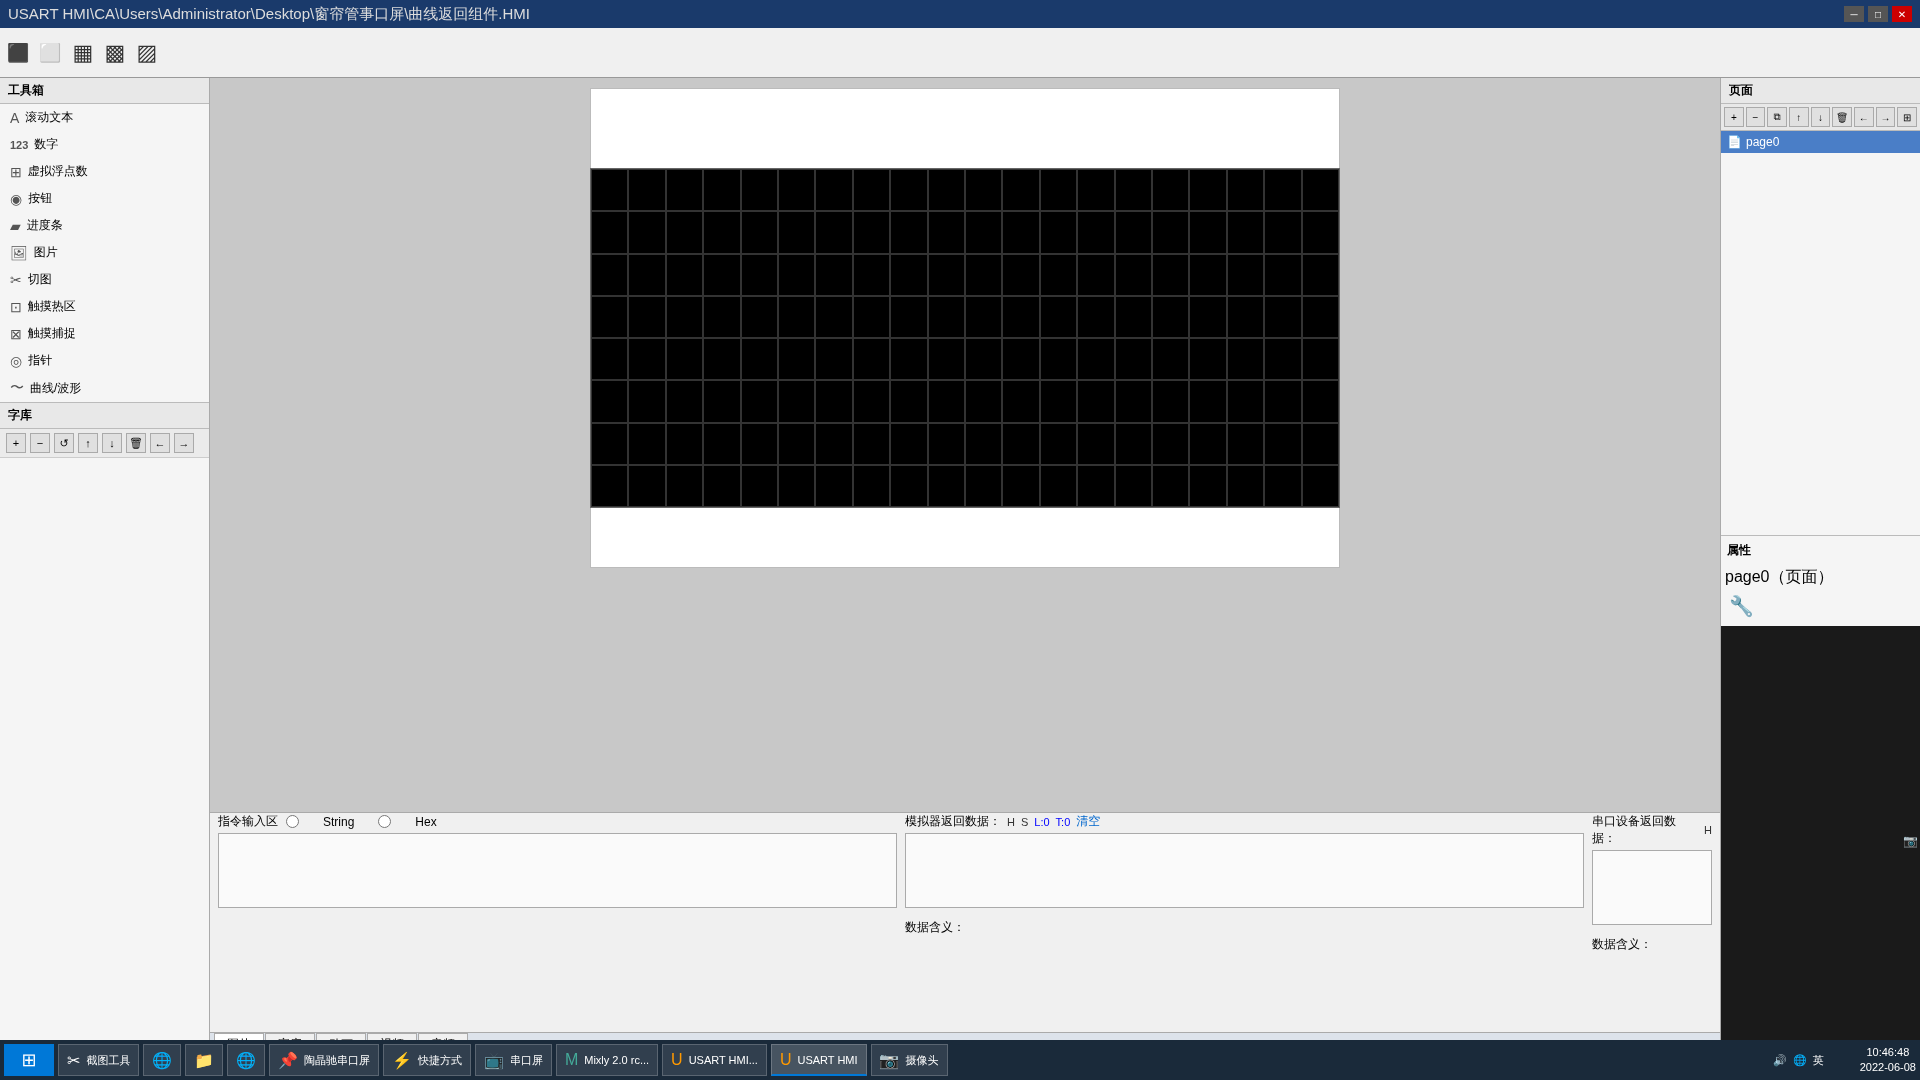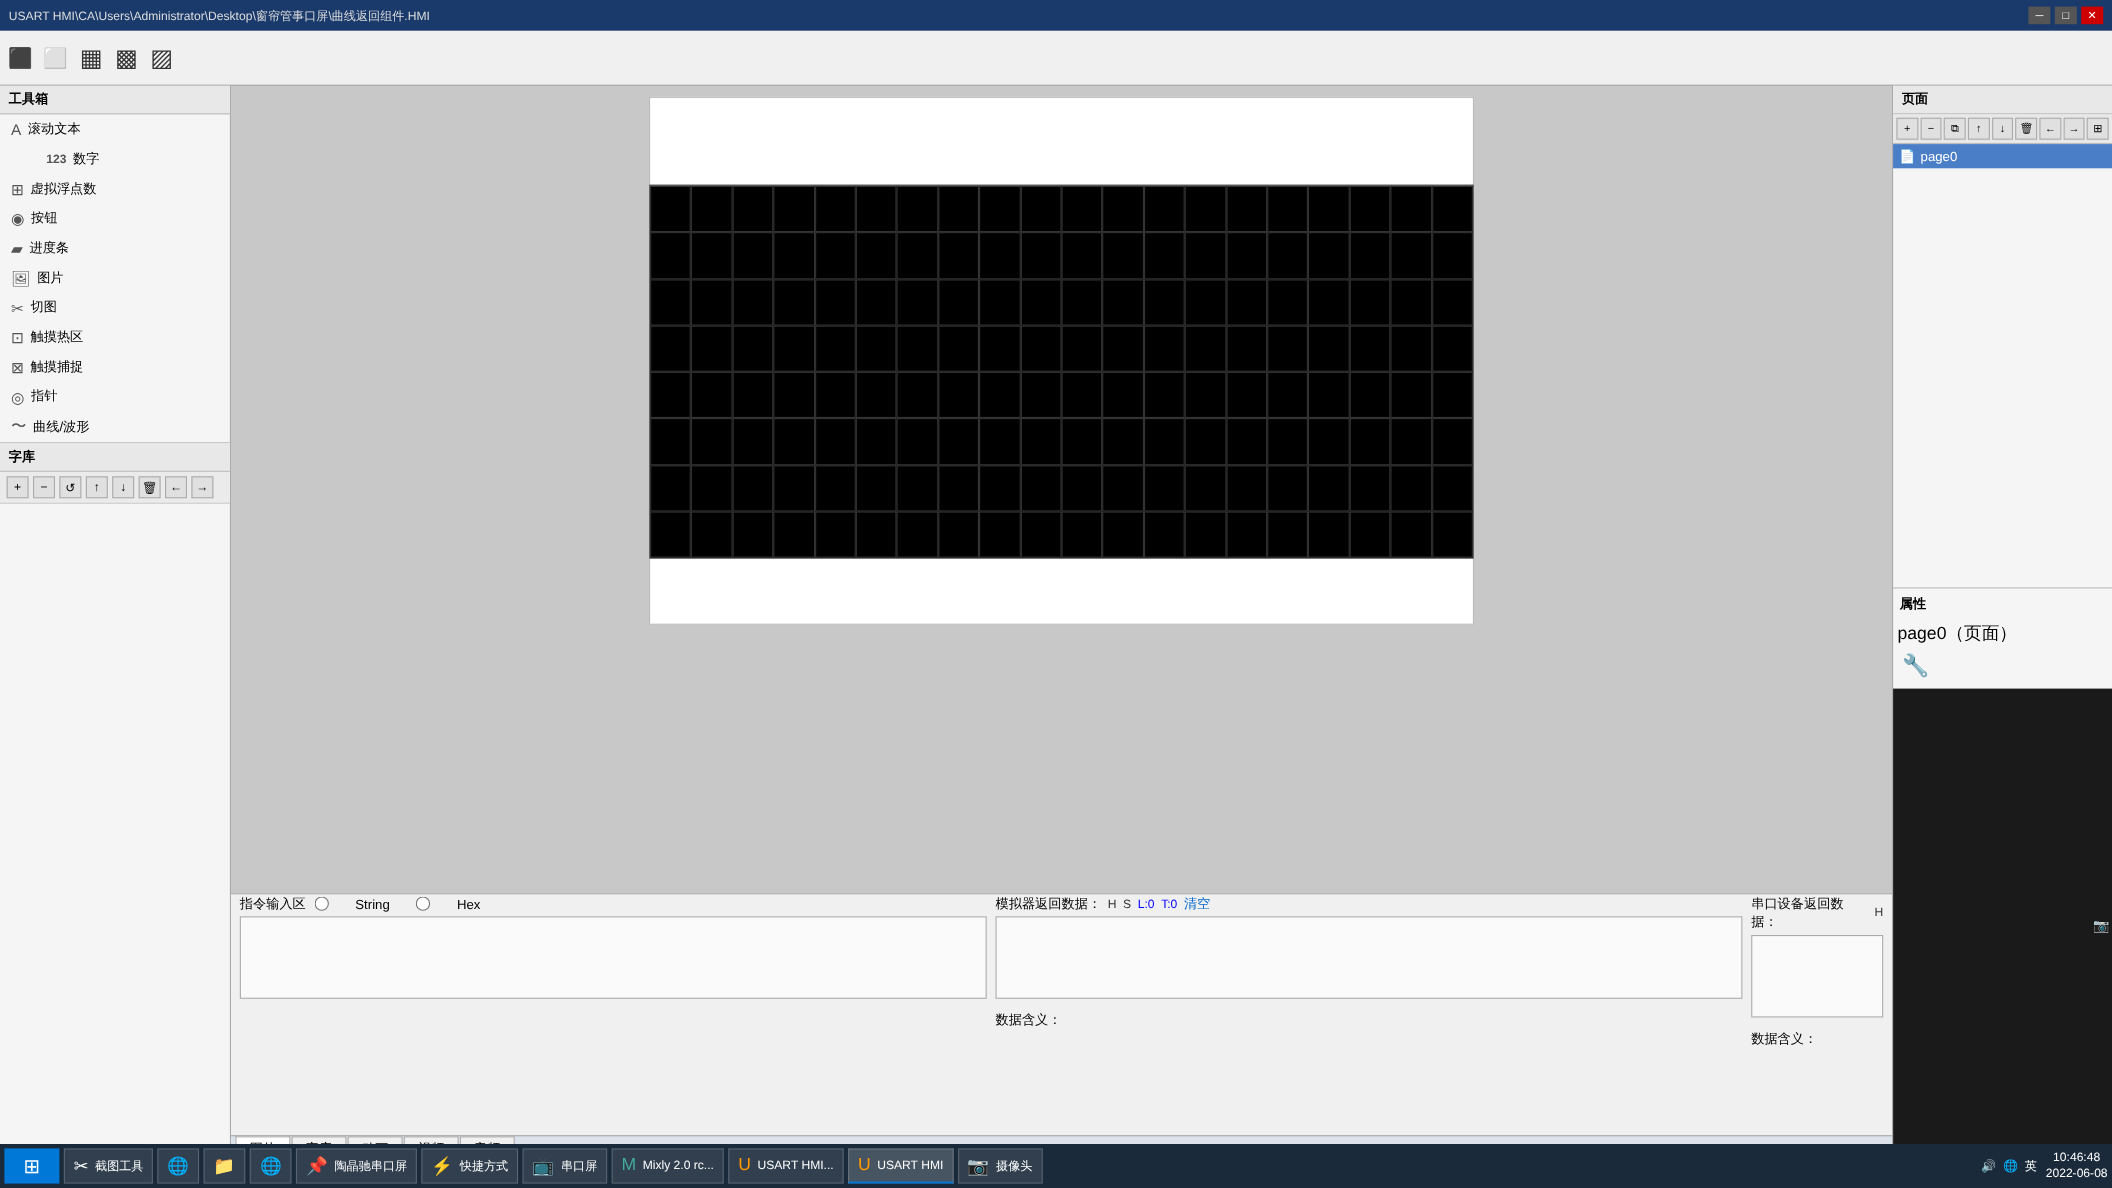--- a/index.html
+++ b/index.html
@@ -2,21 +2,21 @@
 <html><head>
   <meta charset="utf-8">
   <style>
     * { margin: 0; padding: 0; box-sizing: border-box; }
     body { width: 1920px; height: 1080px; overflow: hidden; font-family: 'Microsoft YaHei', SimSun, sans-serif; font-size: 12px; background: #c0c0c0; }
     
     
     .title-bar {
       width: 100%; height: 28px; background: #1a3a6b; display: flex; align-items: center; justify-content: space-between; padding: 0 8px; color: white;
     }
-    .title-bar-title { font-size: 11px; color: #ddd; }
+    .title-bar-title { font-size: 15px; color: #ddd; }
     .title-bar-controls { display: flex; gap: 4px; }
     .title-btn { width: 20px; height: 16px; background: #555; border: none; color: white; font-size: 10px; cursor: pointer; display: flex; align-items: center; justify-content: center; }
     .title-btn.close-btn { background: #c00; }
     
     
     .toolbar-row {
       width: 100%; height: 50px; background: #f0f0f0; border-bottom: 1px solid #999; display: flex; align-items: center; padding: 2px 4px; gap: 2px;
     }
     .toolbar-icon { width: 30px; height: 36px; display: flex; flex-direction: column; align-items: center; justify-content: center; cursor: pointer; font-size: 18px; color: #333; }
     
@@ -92,21 +92,21 @@
     .bottom-tab { padding: 2px 12px; background: #f0f0f0; border: 1px solid #aaa; cursor: pointer; font-size: 12px; }
     .bottom-tab.active { background: white; border-bottom: 1px solid white; }
     
     
     .taskbar { width: 100%; height: 40px; background: #1a2a3a; display: flex; align-items: center; gap: 4px; padding: 0 4px; position: fixed; bottom: 0; }
     .taskbar-start { width: 50px; height: 32px; background: #0078d7; border: none; color: white; font-size: 18px; display: flex; align-items: center; justify-content: center; cursor: pointer; }
     .taskbar-item { height: 32px; padding: 0 8px; background: rgba(255,255,255,0.1); border: 1px solid rgba(255,255,255,0.2); color: white; display: flex; align-items: center; gap: 6px; font-size: 11px; cursor: pointer; }
     .taskbar-item.active { background: rgba(255,255,255,0.2); border-bottom: 2px solid #0078d7; }
     .taskbar-icon { font-size: 16px; }
     .taskbar-right { margin-left: auto; display: flex; align-items: center; gap: 8px; color: white; font-size: 11px; }
-    .taskbar-time { text-align: center; line-height: 1.4; }
+    .taskbar-time { text-align: center; line-height: 1.4; margin-left: 28px; }
     .sys-icons { display: flex; gap: 6px; align-items: center; }
   </style>
 </head>
 <body>
 
 <div class="title-bar">
   <span class="title-bar-title">USART HMI\CA\Users\Administrator\Desktop\窗帘管事口屏\曲线返回组件.HMI</span>
   <div class="title-bar-controls">
     <button class="title-btn">─</button>
     <button class="title-btn">□</button>
@@ -125,21 +125,21 @@
 <div class="main-layout">
 
   <div class="left-panel">
     <div class="panel-header">工具箱</div>
 
     <div class="tool-item">
       <span class="tool-icon">A</span>
       <span>滚动文本</span>
     </div>
     <div class="tool-item">
-      <span class="tool-icon" style="font-size:11px;font-weight:bold;margin-left:32px;">123</span>
+      <span class="tool-icon" style="font-size:11px;font-weight:bold;">123</span>
       <span>数字</span>
     </div>
     <div class="tool-item">
       <span class="tool-icon">⊞</span>
       <span>虚拟浮点数</span>
     </div>
     <div class="tool-item">
       <span class="tool-icon">◉</span>
       <span>按钮</span>
     </div>

